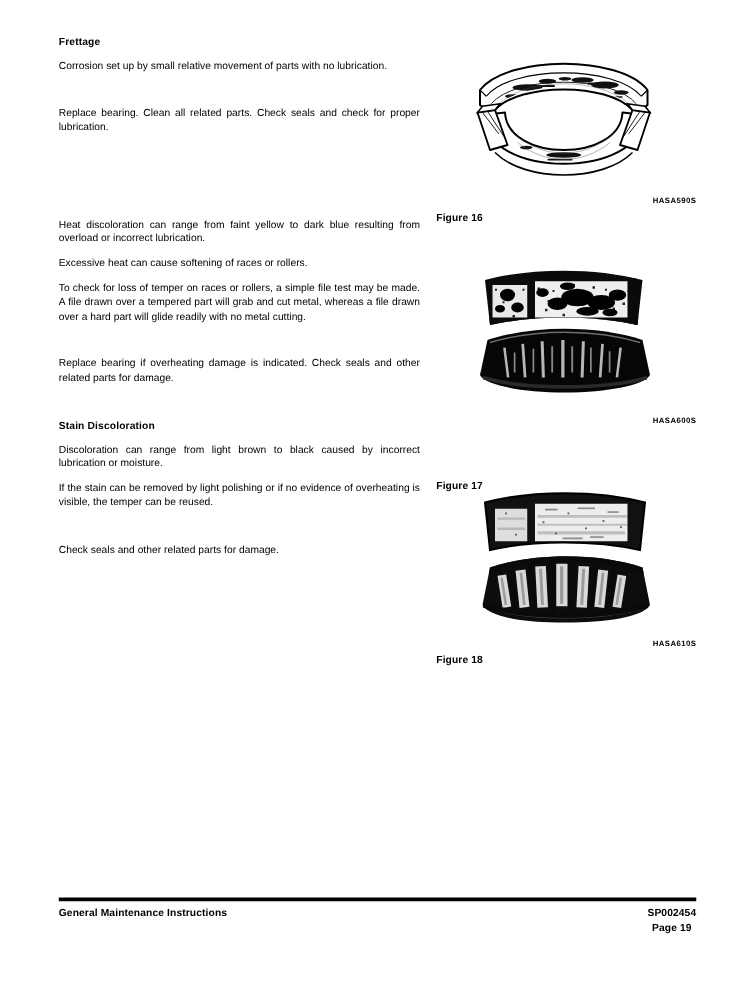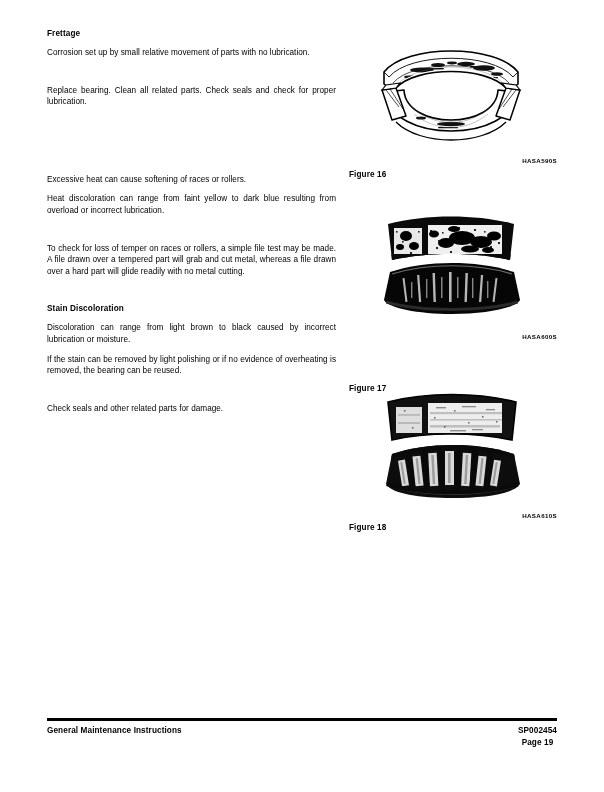--- a/index.html
+++ b/index.html
@@ -142,29 +142,30 @@
 
   <div class="content">
 
     <div class="section">
       <div class="sec-heading">Frettage</div>
       <p class="para">Corrosion set up by small relative movement of parts with no lubrication.</p>
       <p class="para">Replace bearing. Clean all related parts. Check seals and check for proper lubrication.</p>
     </div>
 
     <div class="section" style="margin-top:66px;">
+      <p class="para">Heat discoloration can range from faint yellow to dark blue resulting from overload or incorrect lubrication.</p>
       <p class="para last-left">Excessive heat can cause softening of races or rollers.</p>
-      <p class="para">Heat discoloration can range from faint yellow to dark blue resulting from overload or incorrect lubrication.</p>
       <p class="para">To check for loss of temper on races or rollers, a simple file test may be made. A file drawn over a tempered part will grab and cut metal, whereas a file drawn over a hard part will glide readily with no metal cutting.</p>
+      <p class="para">Replace bearing if overheating damage is indicated. Check seals and other related parts for damage.</p>
     </div>
 
     <div class="section" style="margin-top:26px;">
       <div class="sec-heading">Stain Discoloration</div>
       <p class="para">Discoloration can range from light brown to black caused by incorrect lubrication or moisture.</p>
-      <p class="para">If the stain can be removed by light polishing or if no evidence of overheating is removed, the bearing can be reused.</p>
+      <p class="para">If the stain can be removed by light polishing or if no evidence of overheating is visible, the temper can be reused.</p>
       <p class="para last-left">Check seals and other related parts for damage.</p>
     </div>
 
   </div>
 
   <div class="figcol">
 
     <div class="figure-block" id="fig-16">
       <div class="fig-art">
         <svg width="170" height="125" viewBox="0 0 170 125">

